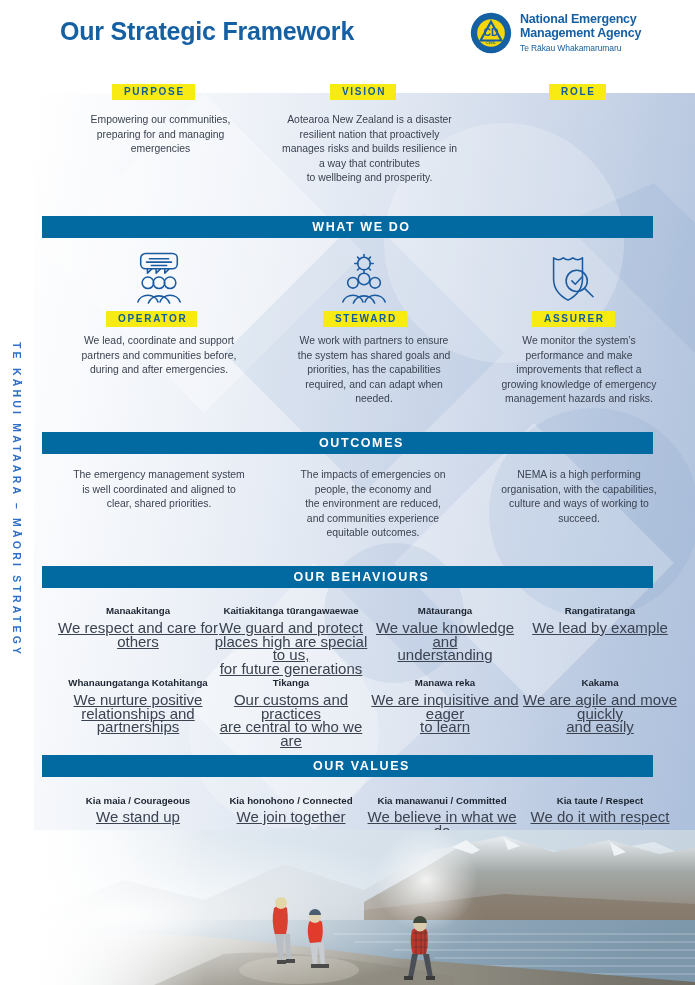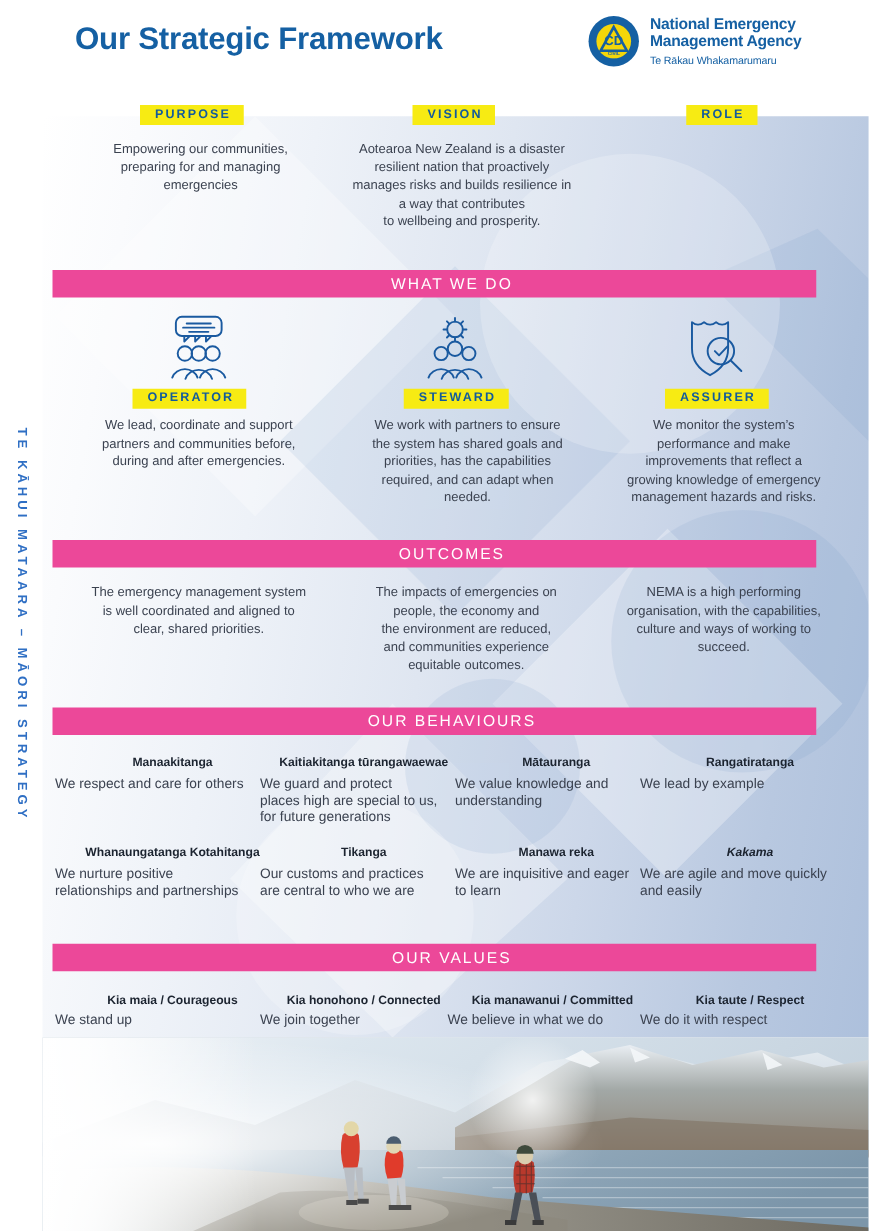--- a/index.html
+++ b/index.html
@@ -64,23 +64,23 @@
     overflow: hidden;
     background: linear-gradient(100deg,
         #ffffff 0%, #fafbfd 10%, #eef2f8 28%,
         #dfe6f1 48%, #ccd7e9 68%, #b8c8e0 86%, #adc0dc 100%);
   }
   #panel-deco { position: absolute; left: 0; top: 0; width: 661px; height: 737px; }
 
   
   .bar {
     position: absolute; left: 42px; width: 611px; height: 22px;
-    background: #ec4899;
+    background: #0369a1;
     color: #ffffff;
-    font-size: 12.5px; font-weight: normal; letter-spacing: 1.6px;
+    font-size: 12.5px; font-weight: bold; letter-spacing: 1.6px;
     display: flex; align-items: center; justify-content: center; padding-left: 28px;
   }
 
   
   .pill {
     position: absolute;
     background: #f7eb13;
     color: #125b9c;
     font-size: 10px; font-weight: bold; letter-spacing: 1.7px;
     padding: 2px 10px 3px 12px;
@@ -97,24 +97,25 @@
   }
   .col-head {
     position: absolute;
     text-align: center;
     color: #1c2430;
     font-size: 9.7px; font-weight: bold;
     line-height: 13px;
   }
   .col-body {
     position: absolute;
-    text-align: left;
+    text-align: center;
     color: #3b4250;
-    font-size: 11px;
+    font-size: 15px;
     line-height: 13.6px;
+    text-decoration: underline;
   }
 
   
   .wwd-icon { position: absolute; width: 62px; height: 52px; }
 
   
   #photo {
     position: absolute; left: 34px; top: 830px;
     width: 661px; height: 155px; overflow: hidden;
     background: #cfd9e2;
@@ -280,21 +281,21 @@
 relationships and partnerships</div>
 
   <div class="col-head" style="left:208px; top:676px; width:166px;">Tikanga</div>
   <div class="col-body" style="left:208px; top:693px; width:166px; white-space:pre-line;">Our customs and practices
 are central to who we are</div>
 
   <div class="col-head" style="left:364px; top:676px; width:162px;">Manawa reka</div>
   <div class="col-body" style="left:364px; top:693px; width:162px; white-space:pre-line;">We are inquisitive and eager
 to learn</div>
 
-  <div class="col-head" style="left:512px; top:676px; width:176px;font-style:italic;">Kakama</div>
+  <div class="col-head" style="left:512px; top:676px; width:176px;">Kakama</div>
   <div class="col-body" style="left:512px; top:693px; width:176px; white-space:pre-line;">We are agile and move quickly
 and easily</div>
 
   <div class="bar" style="top:755px;">OUR VALUES</div>
 
   <div class="col-head" style="left:44px; top:794px; width:188px;">Kia maia / Courageous</div>
   <div class="col-body" style="left:44px; top:810px; width:188px;">We stand up</div>
 
   <div class="col-head" style="left:208px; top:794px; width:166px;">Kia honohono / Connected</div>
   <div class="col-body" style="left:208px; top:810px; width:166px;">We join together</div>

